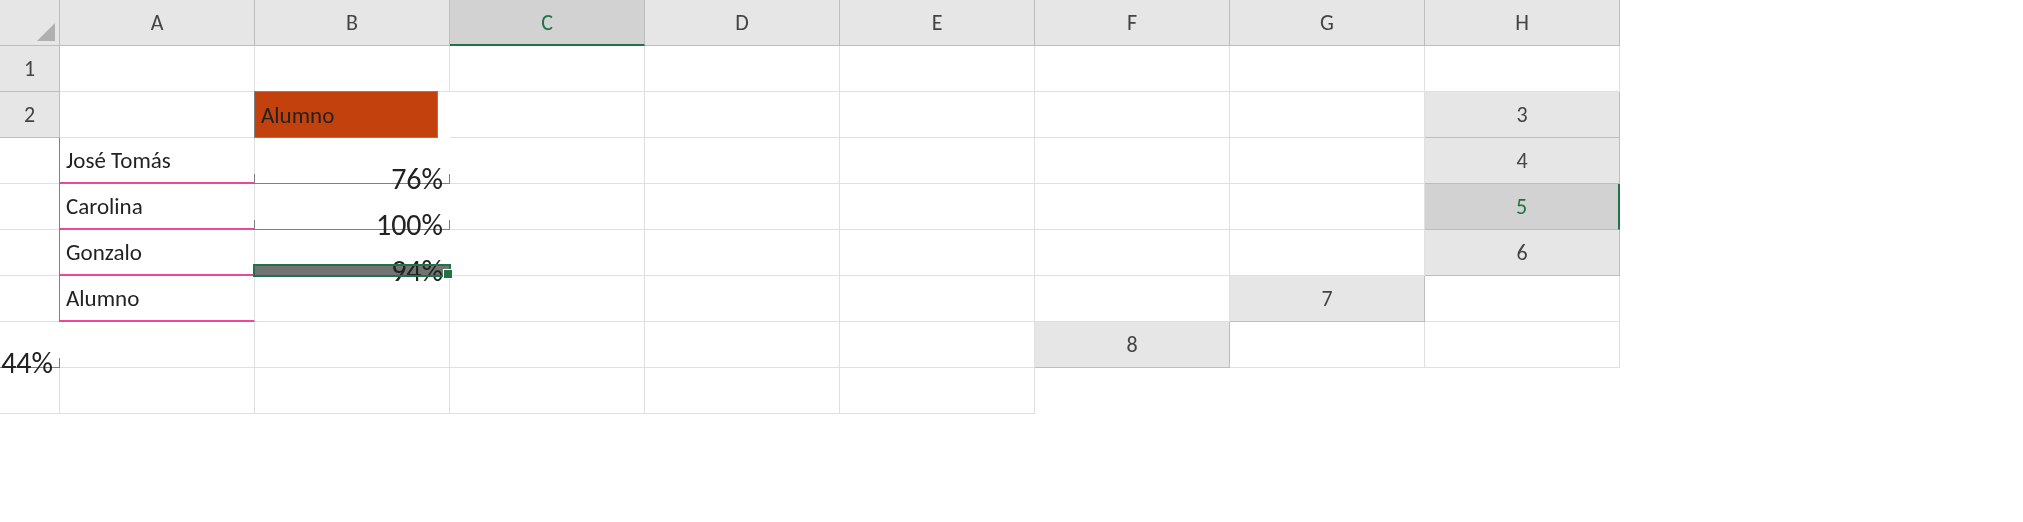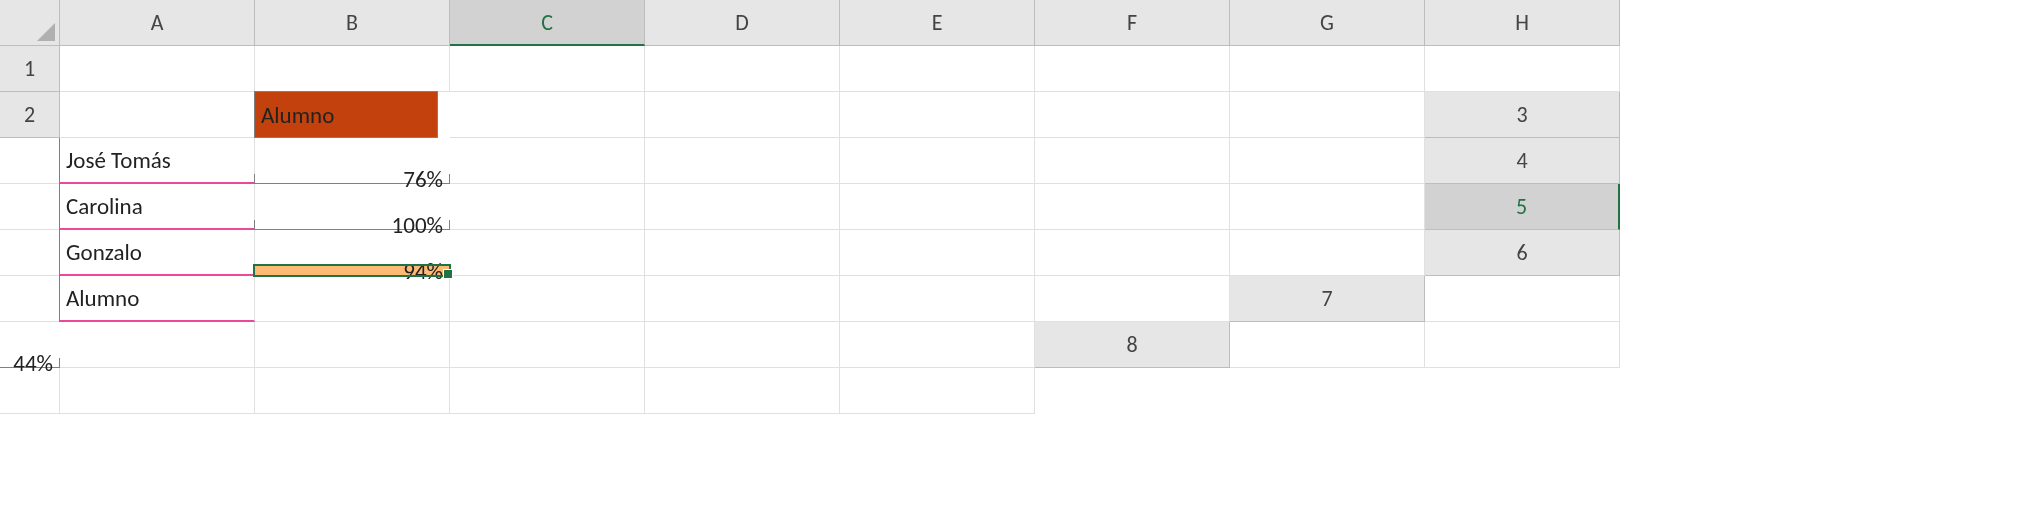--- a/index.html
+++ b/index.html
@@ -89,21 +89,21 @@
     border-bottom: 2px solid #ec4899;
     margin-left: -1px;
     font-size: 23px;
   }
   .tbl-cell-right {
     border-right: 1px solid #808080;
     border-bottom: 1px solid #808080;
     border-left: 1px solid #808080;
     margin-left: -1px;
     justify-content: flex-end;
-    font-size: 23px;
+    font-size: 30px;
     margin-top: 36px;
   }
   
   .selected-cell {
     position: relative;
     z-index: 5;
   }
   .selected-cell::before {
     content: '';
     position: absolute;
@@ -116,21 +116,21 @@
     position: absolute;
     right: -4px;
     bottom: -4px;
     width: 8px;
     height: 8px;
     background: #217346;
     border: 1px solid #fff;
     pointer-events: none;
   }
   .highlight-red {
-    background: #fdba74;
+    background: #737373;
   }
 </style>
 </head>
 <body>
 
 <div class="spreadsheet">
 
   <div class="corner"></div>
   <div class="col-header">A</div>
   <div class="col-header">B</div>

